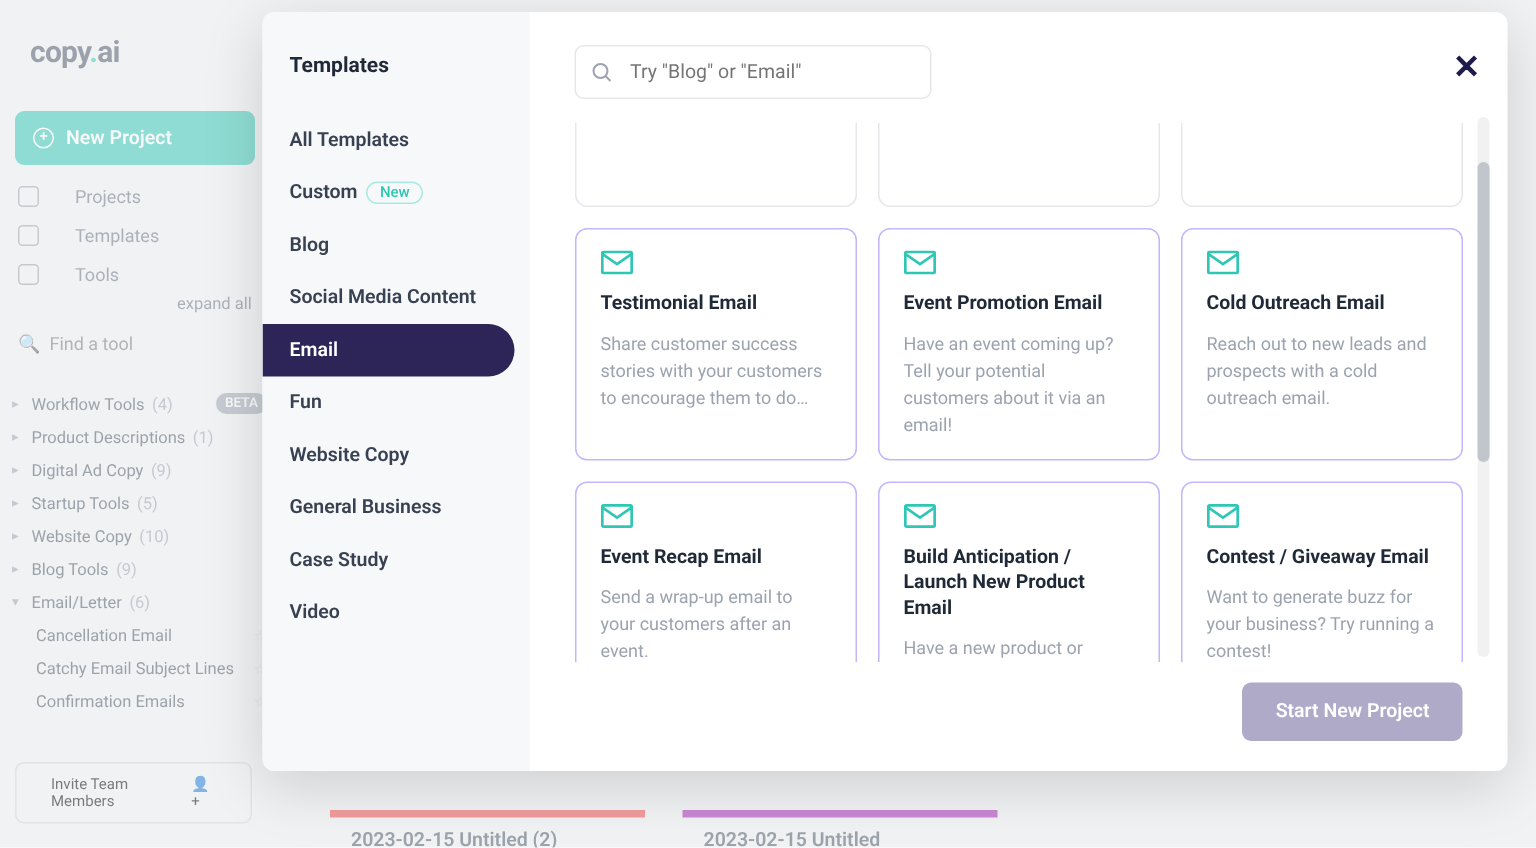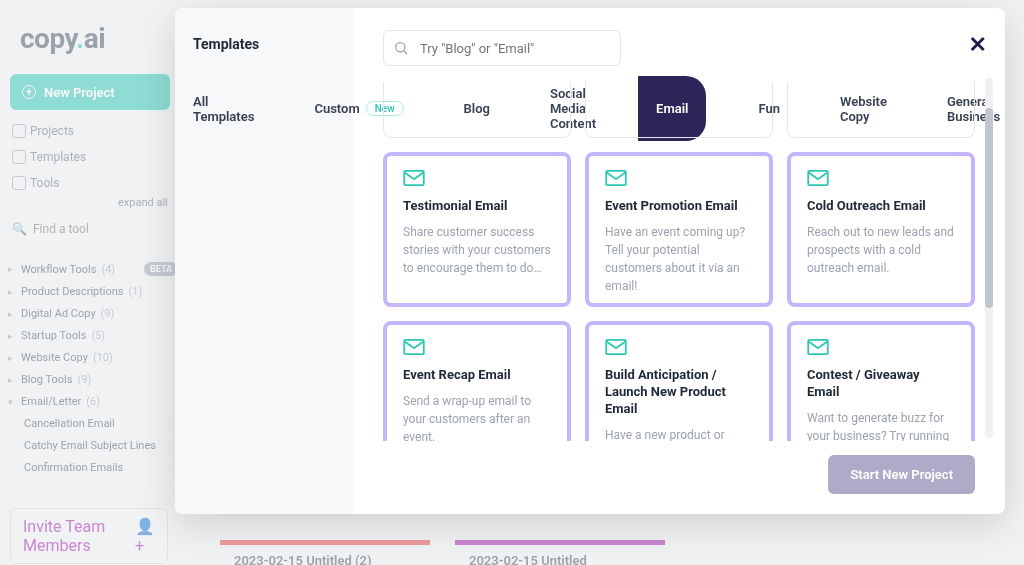--- a/index.html
+++ b/index.html
@@ -1,60 +1,60 @@
 <!DOCTYPE html>
 <html><head>
 <meta charset="utf-8">
 <style>
 * { box-sizing: border-box; margin: 0; padding: 0; font-family: -apple-system, BlinkMacSystemFont, "Segoe UI", Roboto, sans-serif; }
 body { width: 1024px; height: 565px; overflow: hidden; background: #f0f2f4; position: relative; }
 
 
 .app-bg { position: absolute; inset: 0; filter: blur(0); opacity: 0.5; }
-.logo { position: absolute; top: 22px; left: 20px; font-size: 28px; font-weight: 700; color: #4a5464; letter-spacing: -0.5px; }
+.logo { position: absolute; top: 22px; left: 20px; font-size: 20px; font-weight: 700; color: #4a5464; letter-spacing: -0.5px; }
 .logo .dot { color: #2fc7b4; }
 .new-project-btn { position: absolute; top: 74px; left: 10px; width: 160px; height: 36px; background: #2fc7b4; color: white; border: none; border-radius: 6px; font-size: 13px; font-weight: 600; display: flex; align-items: center; padding-left: 12px; gap: 8px; }
 .new-project-btn .plus { border: 1.5px solid white; border-radius: 50%; width: 14px; height: 14px; display: inline-flex; align-items: center; justify-content: center; font-size: 10px; line-height: 1; }
 .sb-nav { position: absolute; left: 12px; top: 124px; font-size: 12px; color: #6b7280; display: flex; flex-direction: column; gap: 12px; }
-.sb-nav .row { display: flex; align-items: center; gap: 4px; }
+.sb-nav .row { display: flex; align-items: center; gap: 24px; }
 .sb-nav .row .ico { width: 14px; height: 14px; border: 1px solid #9ca3af; border-radius: 3px; display:inline-block; }
 .sb-expand { position: absolute; left: 118px; top: 196px; font-size: 11px; color: #6b7280; }
 .sb-search { position: absolute; left: 12px; top: 222px; display:flex; align-items:center; gap:6px; font-size:12px; color:#9ca3af; }
 .sb-search input { border:none; background:transparent; font-size:12px; width:110px; outline:none; }
 .sb-tree { position: absolute; left: 8px; top: 260px; font-size: 11px; color: #4b5563; display: flex; flex-direction: column; gap: 5px; width: 170px; }
 .sb-tree .tr { display:flex; align-items:center; gap:5px; padding: 2px 0; }
 .sb-tree .tr .caret { width: 8px; font-size: 9px; color:#9ca3af; }
 .sb-tree .tr .count { color:#9ca3af; }
 .sb-tree .tr .star { margin-left:auto; color:#cbd5e1; font-size:10px; }
 .beta-badge { background:#9da5b4; color:white; font-size:9px; padding:2px 6px; border-radius:10px; margin-left:auto; font-weight:600; }
-.invite-box { position:absolute; left:10px; top:508px; border:1px solid #d1d5db; border-radius:6px; padding:8px 12px; font-size:16px; color:#a21caf; display:flex; align-items:center; gap:6px; width:158px; }
+.invite-box { position:absolute; left:10px; top:508px; border:1px solid #d1d5db; border-radius:6px; padding:8px 23px; font-size:10px; color:#000000; display:flex; align-items:center; gap:6px; width:158px; }
 .proj-card1 { position:absolute; left:220px; top:540px; width:210px; height:20px; border-top:5px solid #ef4444; padding:8px 14px; font-size:13px; color:#4b5563; font-weight:600; }
 .proj-card2 { position:absolute; left:455px; top:540px; width:210px; height:20px; border-top:5px solid #a21caf; padding:8px 14px; font-size:13px; color:#4b5563; font-weight:600; }
 
 
 .modal { position: absolute; left: 175px; top: 8px; width: 830px; height: 506px; background: white; border-radius: 8px; box-shadow: 0 10px 40px rgba(0,0,0,0.15); display:flex; overflow:hidden; }
 .modal-sidebar { width: 178px; background: #f7f8fa; padding: 28px 0 0 0; flex-shrink:0; }
 .modal-sidebar .title { font-size: 14px; font-weight: 700; color: #1f2937; padding: 0 18px 24px; }
-.cat-list { display:flex; flex-direction:row;gap:24px; }
+.cat-list { display:flex; flex-direction:column; }
 .cat-item { font-size: 13px; font-weight: 600; color: #374151; padding: 10px 18px; cursor:pointer; display:flex; align-items:center; gap:6px; }
 .cat-item.active { background: #2d2557; color: white; border-radius: 0 20px 20px 0; margin-right: 10px; }
 .new-pill { font-size: 10px; color: #2fc7b4; border: 1px solid #a7ebe0; border-radius: 10px; padding: 1px 8px; font-weight:500; }
 
 .modal-main { flex:1; display:flex; flex-direction:column; position:relative; }
 .modal-header { display:flex; align-items:center; padding: 22px 30px 10px 30px; gap:10px; }
 .search-box { position:relative; width: 238px; }
 .search-box input { width:100%; height:36px; border:1px solid #e5e7eb; border-radius:6px; padding: 0 12px 0 36px; font-size:13px; outline:none; }
 .search-box .sico { position:absolute; left:10px; top:10px; color:#9ca3af; }
 .close-x { position:absolute; right: 18px; top: 24px; font-size: 22px; font-weight: 900; color: #1e1b4b; cursor:pointer; }
 
 .cards-area { flex:1; overflow-y:auto; padding: 6px 30px 10px 30px; position:relative; }
 .cards-grid { display:grid; grid-template-columns: repeat(3, 1fr); gap: 14px; }
 .ghost-row { display:grid; grid-template-columns: repeat(3, 1fr); gap:14px; height:56px; margin-bottom:14px; }
 .ghost-row .g { border:1px solid #e5e7eb; border-radius:8px; border-top:none; border-top-left-radius:0; border-top-right-radius:0; }
-.card { border:4px solid #c4b5fd; border-radius:8px; padding: 14px 16px 9px; height: 155px; cursor:pointer; }
+.card { border:1px solid #c4b5fd; border-radius:8px; padding: 14px 16px 9px; height: 155px; cursor:pointer; }
 .card .icon-env { width:22px; height:16px; margin-bottom:8px; }
 .card h4 { font-size: 13px; font-weight: 700; color: #1f2937; margin-bottom: 8px; line-height:1.3; }
 .card p { font-size: 12px; color: #9ca3af; line-height: 1.5; }
 
 .modal-footer { padding: 14px 30px 20px; display:flex; justify-content:flex-end; border-top: 0; }
 .start-btn { background: #b0aac9; color:white; border:none; border-radius:6px; padding: 12px 22px; font-size:13px; font-weight:600; cursor:pointer;text-align:right; }
 
 .scrollbar-fake { position:absolute; right: 12px; top: 70px; width: 8px; height: 360px; background: #f1f1f1; border-radius:4px; }
 .scrollbar-thumb { position:absolute; right:12px; top: 100px; width:8px; height: 200px; background:#c1c5cc; border-radius:4px; }
 

